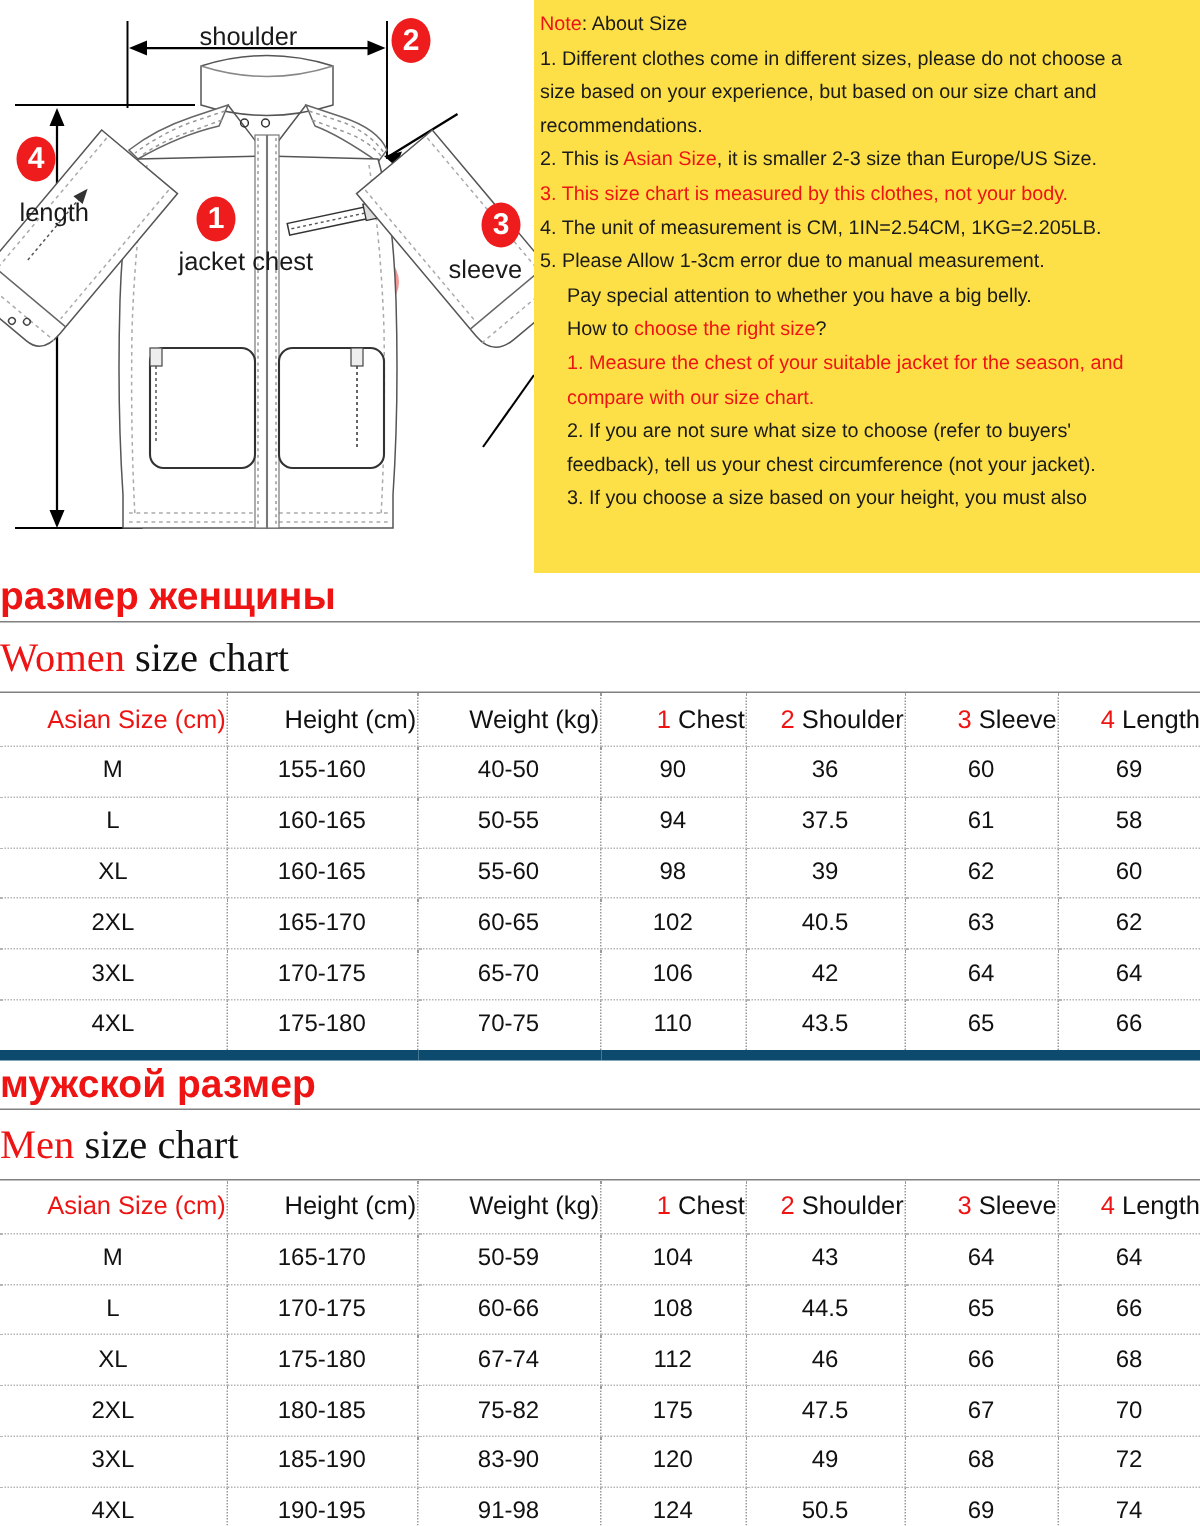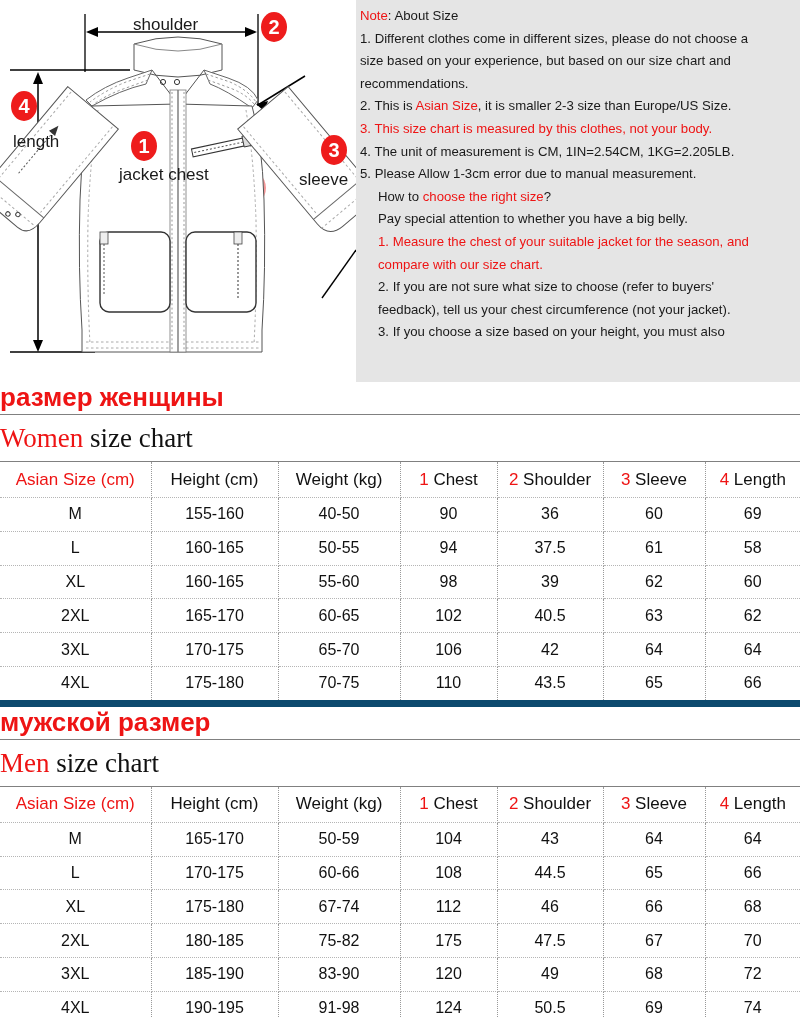--- a/index.html
+++ b/index.html
@@ -64,21 +64,21 @@
   .lbl-sleeve  { left: 299px; top: 170px; }
   .lbl-length  { left: 13px; top: 132px; }
 
   
   .note-panel {
     position: absolute;
     left: 356px;
     top: 0;
     width: 444px;
     height: 382px;
-    background: #e5e5e5;
+    background: #fde047;
     box-sizing: border-box;
     padding: 5px 6px 0 4px;
   }
   .note-line {
     font-size: 13.2px;
     line-height: 22.6px;
     color: #1a1a1a;
     font-family: "Liberation Sans", sans-serif;
   }
   .note-line .rd { color: #ee1414; }
@@ -130,20 +130,21 @@
     padding: 0;
     font-weight: normal;
   }
   table.size-table th:last-child,
   table.size-table td:last-child { border-right: none; }
 
   table.size-table thead th {
     height: 35px;
     font-size: 17px;
     border-bottom: 1px dotted #b5b5b5;
+    text-align: right;
   }
   table.size-table thead th.red-head { color: #ee1414; }
   table.size-table thead th .num { color: #ee1414; }
 
   table.size-table tbody td {
     height: 32.8px;
     font-size: 16px;
     color: #111111;
   }
   table.size-table tbody tr:last-child td {
@@ -284,22 +285,22 @@
 
   <div class="note-panel">
     <div class="note-line"><span class="rd">Note</span><span>: About Size</span></div>
     <div class="note-line">1. Different clothes come in different sizes, please do not choose a</div>
     <div class="note-line">size based on your experience, but based on our size chart and</div>
     <div class="note-line">recommendations.</div>
     <div class="note-line"><span>2. This is </span><span class="rd">Asian Size</span><span>, it is smaller 2-3 size than Europe/US Size.</span></div>
     <div class="note-line all-red">3. This size chart is measured by this clothes, not your body.</div>
     <div class="note-line">4. The unit of measurement is CM, 1IN=2.54CM, 1KG=2.205LB.</div>
     <div class="note-line">5. Please Allow 1-3cm error due to manual measurement.</div>
+    <div class="note-line indent">Pay special attention to whether you have a big belly.</div>
     <div class="note-line indent"><span>How to </span><span class="rd">choose the right size</span><span>?</span></div>
-    <div class="note-line indent">Pay special attention to whether you have a big belly.</div>
     <div class="note-line indent all-red">1. Measure the chest of your suitable jacket for the season, and</div>
     <div class="note-line indent all-red">compare with our size chart.</div>
     <div class="note-line indent">2. If you are not sure what size to choose (refer to buyers'</div>
     <div class="note-line indent">feedback), tell us your chest circumference (not your jacket).</div>
     <div class="note-line indent">3. If you choose a size based on your height, you must also</div>
   </div>
 </div>
 
 <div class="chart-block">
   <div class="ru-title">размер женщины</div>

